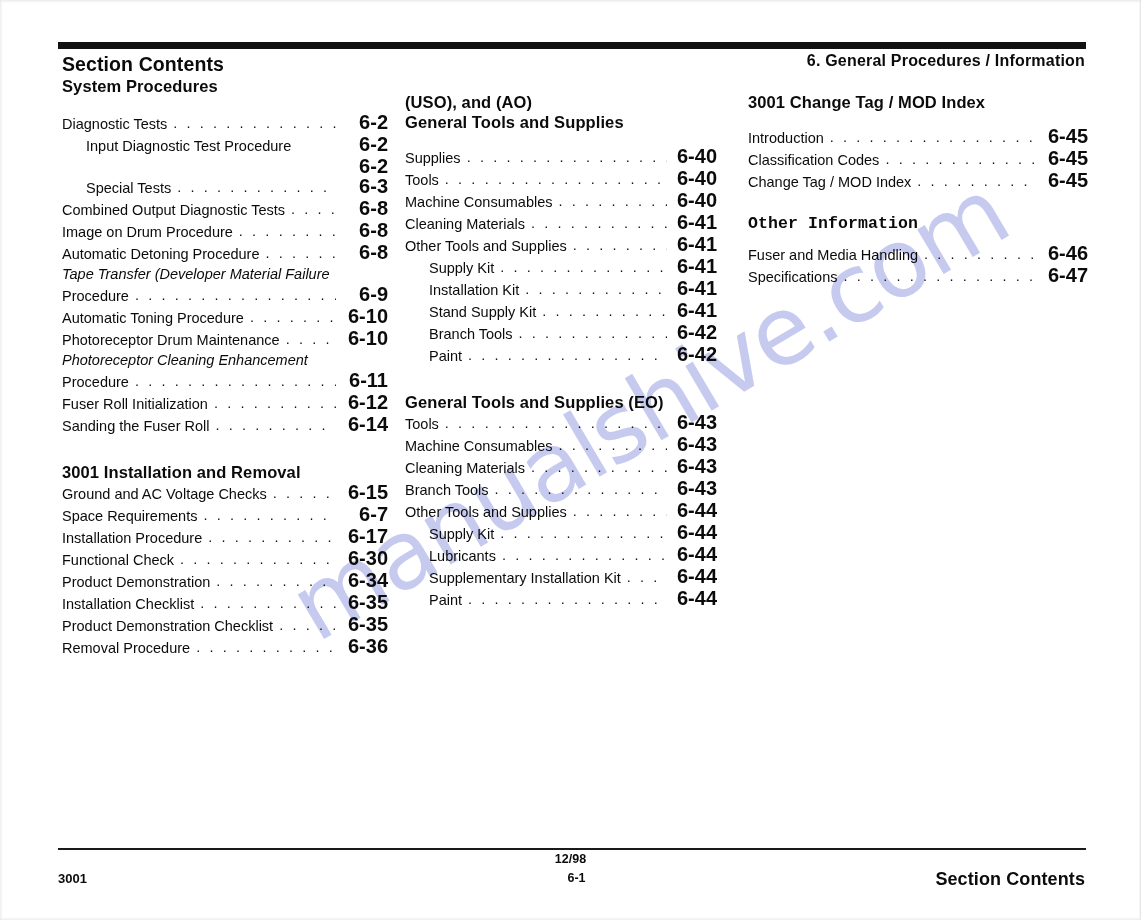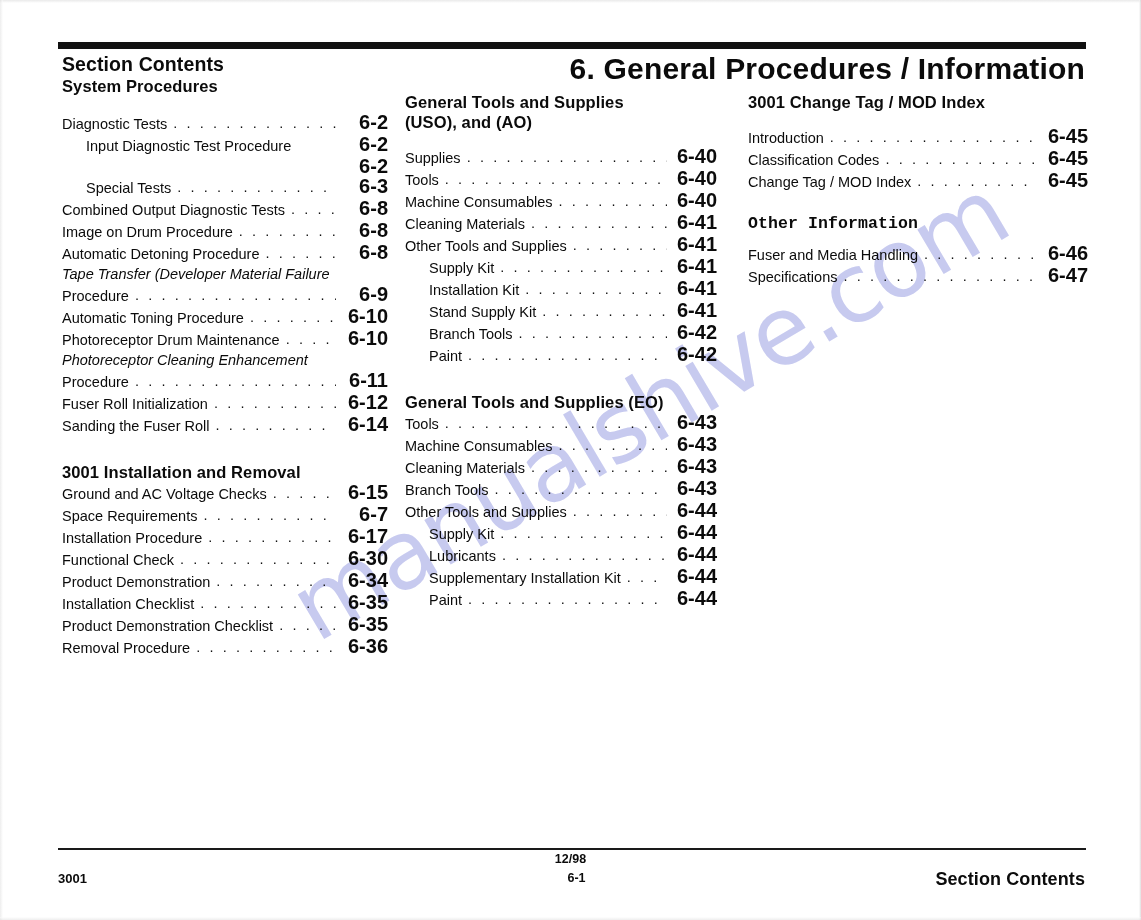--- a/index.html
+++ b/index.html
@@ -96,21 +96,21 @@
     font-size: 16.5px;
     font-weight: bold;
     letter-spacing: .1px;
     line-height: 21px;
     white-space: nowrap;
   }
   .head-right {
     position: absolute;
     right: 56px;
     top: 52px;
-    font-size: 30px;
+    font-size: 16px;
     font-weight: bold;
     letter-spacing: .2px;
     white-space: nowrap;
     z-index: 3;
   }
 
   
   .col {
     position: absolute;
     z-index: 2;
@@ -367,22 +367,22 @@
         </li>
         <li class="toc-row">
           <span class="toc-label">Removal Procedure</span>
           <span class="toc-dots"></span>
           <span class="toc-page">6-36</span>
         </li>
       </ul>
   </div>
 
   <div class="col" id="col2">
+    <div class="sec-head">(USO), and (AO)</div>
     <div class="sec-head">General Tools and Supplies</div>
-    <div class="sec-head">(USO), and (AO)</div>
     <ul class="toc" id="col2-list">
         <li class="toc-gap"></li>
         <li class="toc-row">
           <span class="toc-label">Supplies</span>
           <span class="toc-dots"></span>
           <span class="toc-page">6-40</span>
         </li>
         <li class="toc-row">
           <span class="toc-label">Tools</span>
           <span class="toc-dots"></span>

